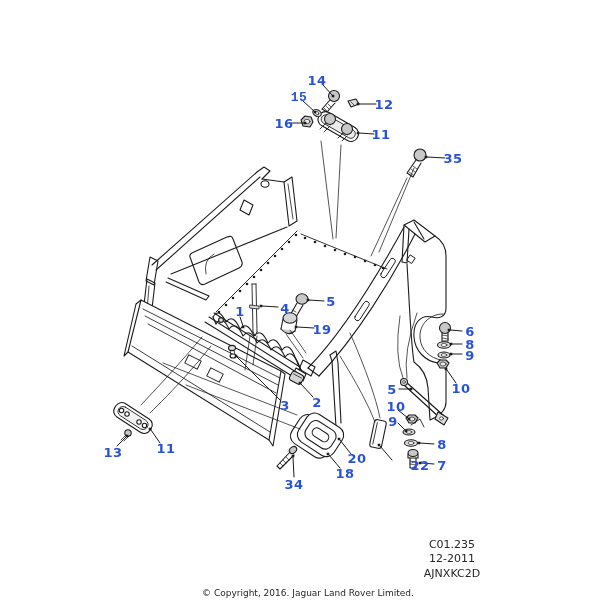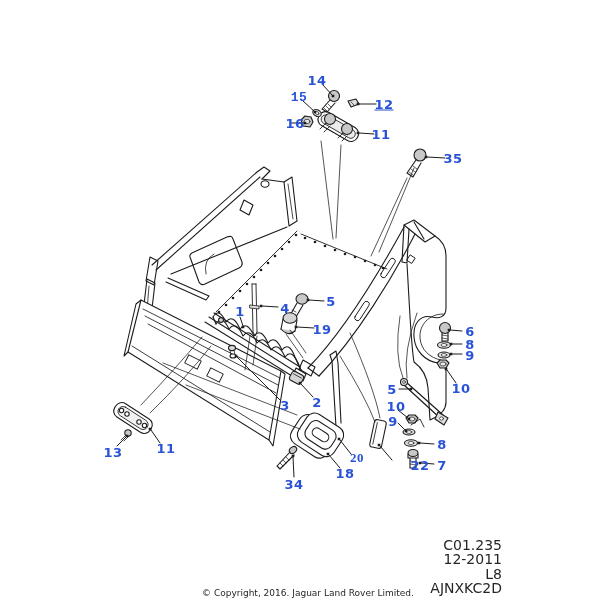--- a/index.html
+++ b/index.html
@@ -1,22 +1,22 @@
 <!DOCTYPE html>
 <html style="--label-color: #2953d6;"><head>
 <meta charset="utf-8">
 <style>
   html,body{margin:0;padding:0}
   body{width:600px;height:600px;background:#ffffff;position:relative;overflow:hidden;
        font-family:"DejaVu Sans",sans-serif;}
   #diagram-layer{position:absolute;left:0;top:16px;width:600px;height:600px;}
   .callout{position:absolute;transform:translate(-50%,-50%);font-weight:bold;font-size:13px;
            color:var(--label-color,#2953d6);letter-spacing:.4px;white-space:nowrap;}
-  .footer-codes{position:absolute;left:402px;top:522px;width:100px;text-align:right;
-                font-size:14px;color:#262626;line-height:14.4px;}
+  .footer-codes{position:absolute;left:402px;top:522px;width:100px;text-align:center;
+                font-size:11px;color:#262626;line-height:14.4px;}
   .copyright{position:absolute;left:8px;top:572px;width:600px;text-align:center;
              font-size:9px;color:#262626;}
 </style>
 </head>
 <body>
 
 <div id="diagram-layer">
 <svg width="600" height="600" viewBox="0 0 600 600" xmlns="http://www.w3.org/2000/svg">
   <g stroke="#1c1c1c" fill="none" stroke-width="1.1" stroke-linejoin="round" stroke-linecap="round">
 
@@ -233,48 +233,47 @@
                M418.7,445.7h2.6v2.6h-2.6z M377.7,427.7h2.6v2.6h-2.6z M298.7,365.7h2.6v2.6h-2.6z
                M234.7,338.7h2.6v2.6h-2.6z M337.7,421.7h2.6v2.6h-2.6z M326.7,436.7h2.6v2.6h-2.6z
                M291.7,438.7h2.6v2.6h-2.6z M125.7,418.7h2.6v2.6h-2.6z M148.7,411.7h2.6v2.6h-2.6z"></path>
     </g>
   </g>
 </svg>
 
 <div id="callouts">
       <div class="callout" style="left: 317px; top: 64px;">14</div>
       <div class="callout" style="left: 299px; top: 81px; font-family: Liberation Mono, monospace;">15</div>
-      <div class="callout" style="left: 284px; top: 107px; margin-left: 11px;">16</div>
-      <div class="callout" style="left: 384px; top: 88px; text-decoration: underline;">12</div>
+      <div class="callout" style="left: 284px; top: 107px;">16</div>
+      <div class="callout" style="left: 384px; top: 88px;">12</div>
       <div class="callout" style="left: 381px; top: 118px;">11</div>
       <div class="callout" style="left: 453px; top: 142px;">35</div>
       <div class="callout" style="left: 331px; top: 285px;">5</div>
       <div class="callout" style="left: 322px; top: 313px;">19</div>
       <div class="callout" style="left: 285px; top: 292px;">4</div>
       <div class="callout" style="left: 240px; top: 295px;">1</div>
       <div class="callout" style="left: 470px; top: 315px;">6</div>
       <div class="callout" style="left: 470px; top: 328px;">8</div>
       <div class="callout" style="left: 470px; top: 339px;">9</div>
       <div class="callout" style="left: 461px; top: 372px;">10</div>
       <div class="callout" style="left: 392px; top: 373px;">5</div>
       <div class="callout" style="left: 396px; top: 390px;">10</div>
       <div class="callout" style="left: 393px; top: 405px;">9</div>
       <div class="callout" style="left: 442px; top: 428px;">8</div>
       <div class="callout" style="left: 442px; top: 449px;">7</div>
       <div class="callout" style="left: 396px; top: 449px; margin-left: 24px;">22</div>
       <div class="callout" style="left: 317px; top: 386px;">2</div>
       <div class="callout" style="left: 285px; top: 389px;">3</div>
-      <div class="callout" style="left: 357px; top: 442px; font-family: Liberation Serif, serif;">20</div>
+      <div class="callout" style="left: 357px; top: 442px;">20</div>
       <div class="callout" style="left: 345px; top: 457px;">18</div>
       <div class="callout" style="left: 294px; top: 468px;">34</div>
       <div class="callout" style="left: 113px; top: 436px;">13</div>
       <div class="callout" style="left: 166px; top: 432px;">11</div>
     </div>
 
 <div class="footer-codes">
   <div>C01.235</div>
   <div>12-2011</div>
-  <div>L8</div>
   <div>AJNXKC2D</div>
 </div>
 
 <div class="copyright">© Copyright, 2016. Jaguar Land Rover Limited.</div>
 </div>
 
 </body></html>

